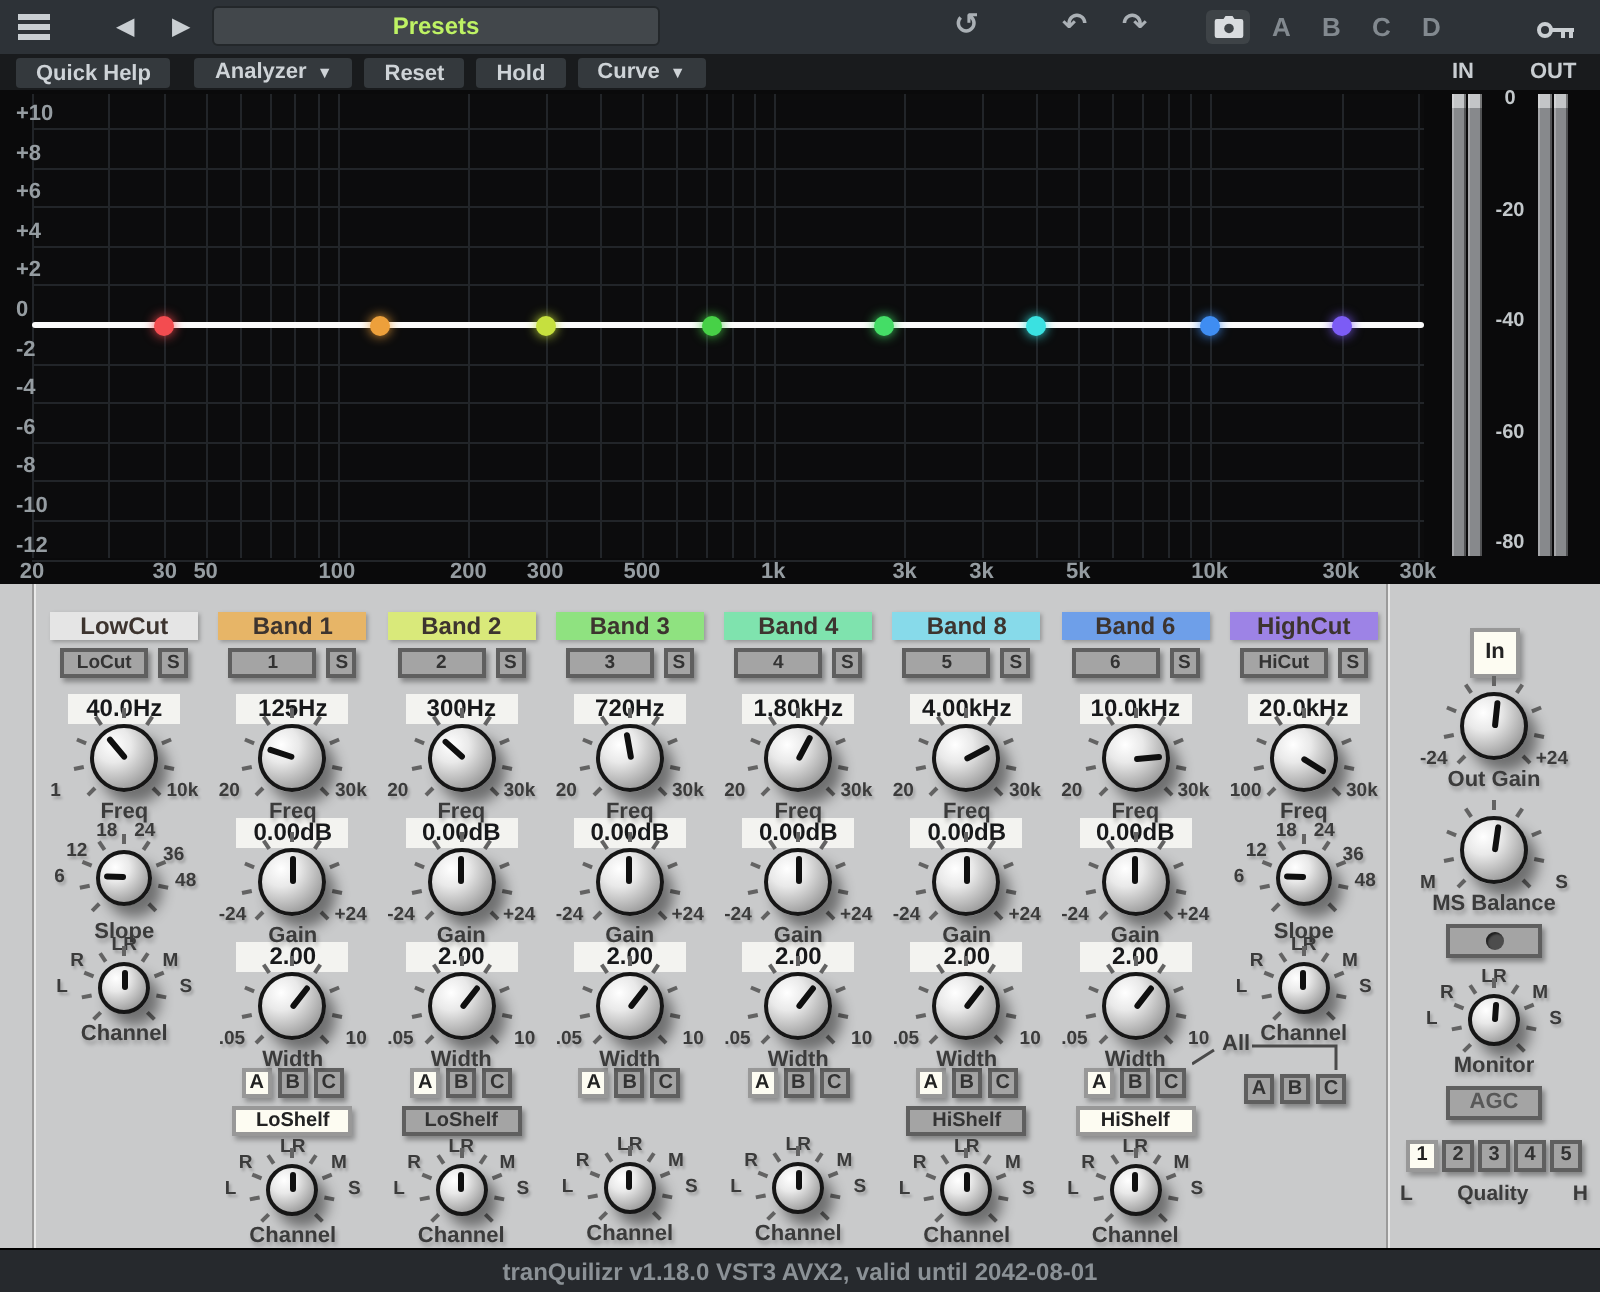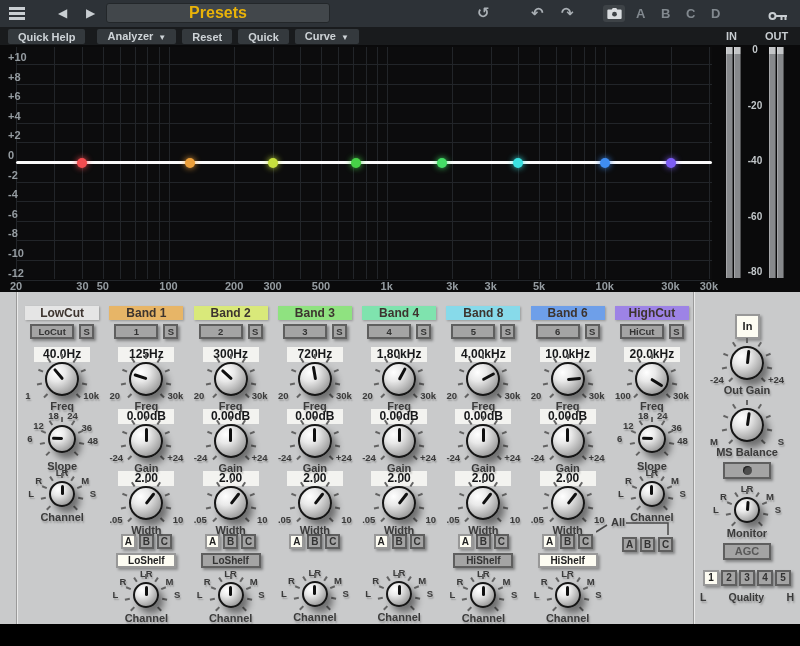--- a/index.html
+++ b/index.html
@@ -7,21 +7,21 @@
     font-family:"Liberation Sans","DejaVu Sans",sans-serif; }
   #app { position:relative; width:800px; height:646px; }
 
   
   .titlebar { position:absolute; left:0; top:0; width:800px; height:27px; background:#2d3237; }
   .hamburger { position:absolute; left:9px; top:7px; width:16px; height:13px; cursor:pointer; }
   .hamburger span { display:block; width:16px; height:2.5px; background:#c9ced2; margin-bottom:2.5px; }
   .navarrow { position:absolute; top:6px; color:#c9ced2; font-size:12px; cursor:pointer; }
   .nav-back { left:58px; } .nav-fwd { left:86px; }
   .presets-box { position:absolute; left:106px; top:3px; width:224px; height:20px; background:#42474b;
-    border:1px solid #23272a; border-radius:3px; color:#eab308; font-weight:bold; font-size:16px;
+    border:1px solid #23272a; border-radius:3px; color:#bef264; font-weight:bold; font-size:12px;
     text-align:center; line-height:18px; cursor:pointer; }
   .tb-icon { position:absolute; top:3px; color:#aab0b5; font-size:15px; font-weight:bold; cursor:pointer; line-height:20px;}
   .i-history { left:477px; }
   .i-undo { left:531px; } .i-redo { left:561px; }
   .camera-box { position:absolute; left:603px; top:5px; width:22px; height:17px; background:#3e4347;
     border-radius:3px; display:flex; align-items:center; justify-content:center; cursor:pointer; }
   .snapletter { position:absolute; top:6px; color:#82898f; font-weight:bold; font-size:13px; cursor:pointer; }
   .snap-a { left:636px; } .snap-b { left:661px; } .snap-c { left:686px; } .snap-d { left:711px; }
   .key-box { position:absolute; left:768px; top:8px; cursor:pointer; }
 
@@ -170,21 +170,21 @@
         <path d="M7.5 6 H19 M13.5 6 V10 M17.5 6 V10" stroke="#c9ced2" stroke-width="2" fill="none"></path>
       </svg>
     </div>
   </div>
 
   <div class="toolbar">
     <div id="toolbar-buttons">
         <button class="toolbtn">Quick Help</button>
         <button class="toolbtn">Analyzer<span class="dd">▼</span></button>
         <button class="toolbtn">Reset</button>
-        <button class="toolbtn">Quick</button>
+        <button class="toolbtn">Hold</button>
         <button class="toolbtn">Curve<span class="dd">▼</span></button>
       </div>
     <div class="meterhdr hdr-in">IN</div>
     <div class="meterhdr hdr-out">OUT</div>
   </div>
 
   <div class="display">
     <div class="plot" id="plot">
         <div class="gl-v" style="left: 0px;"></div>
         <div class="gl-v" style="left: 38.4px;"></div>
@@ -1164,13 +1164,16 @@
           <button class="gbtn q-btn">5</button>
         </div>
       <div class="quality-labels">
         <span>L</span>
         <span>Quality</span>
         <span>H</span>
       </div>
     </div>
   </div>
 
+  <div class="statusbar">
+    <span>tranQuilizr v1.18.0 VST3 AVX2, valid until 2042-08-01</span>
+  </div>
 </div>
 
 </body></html>

